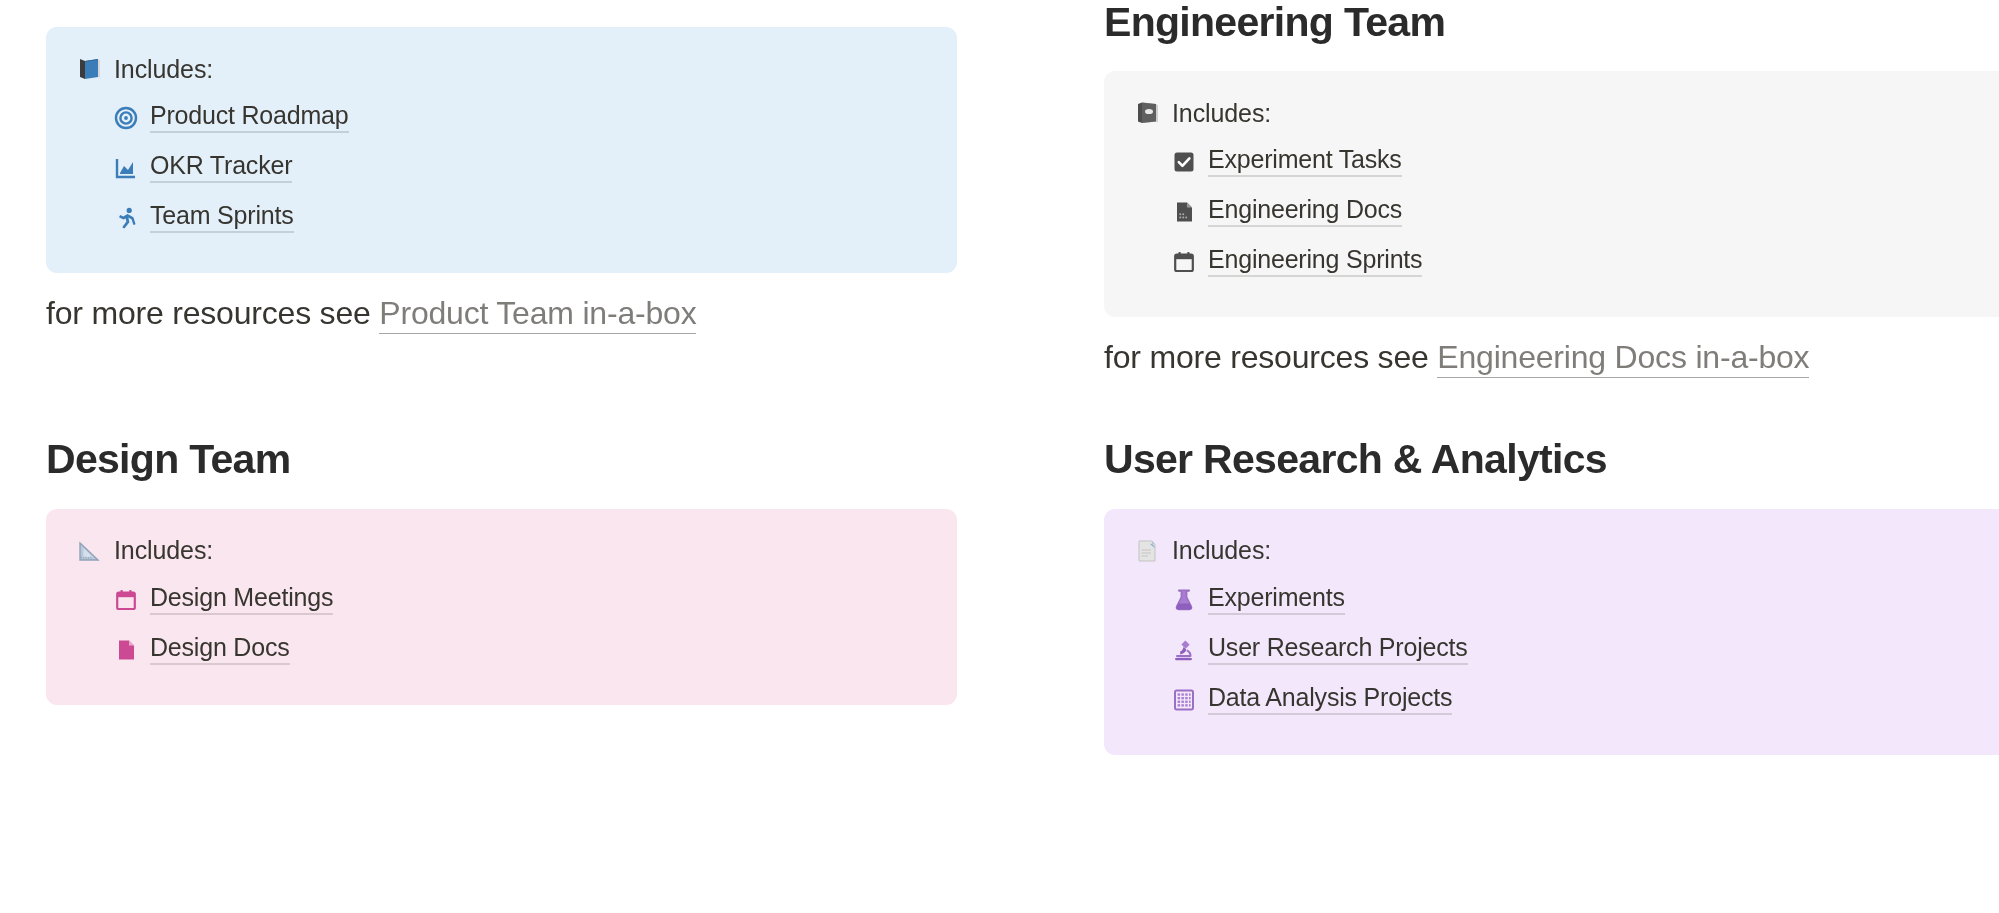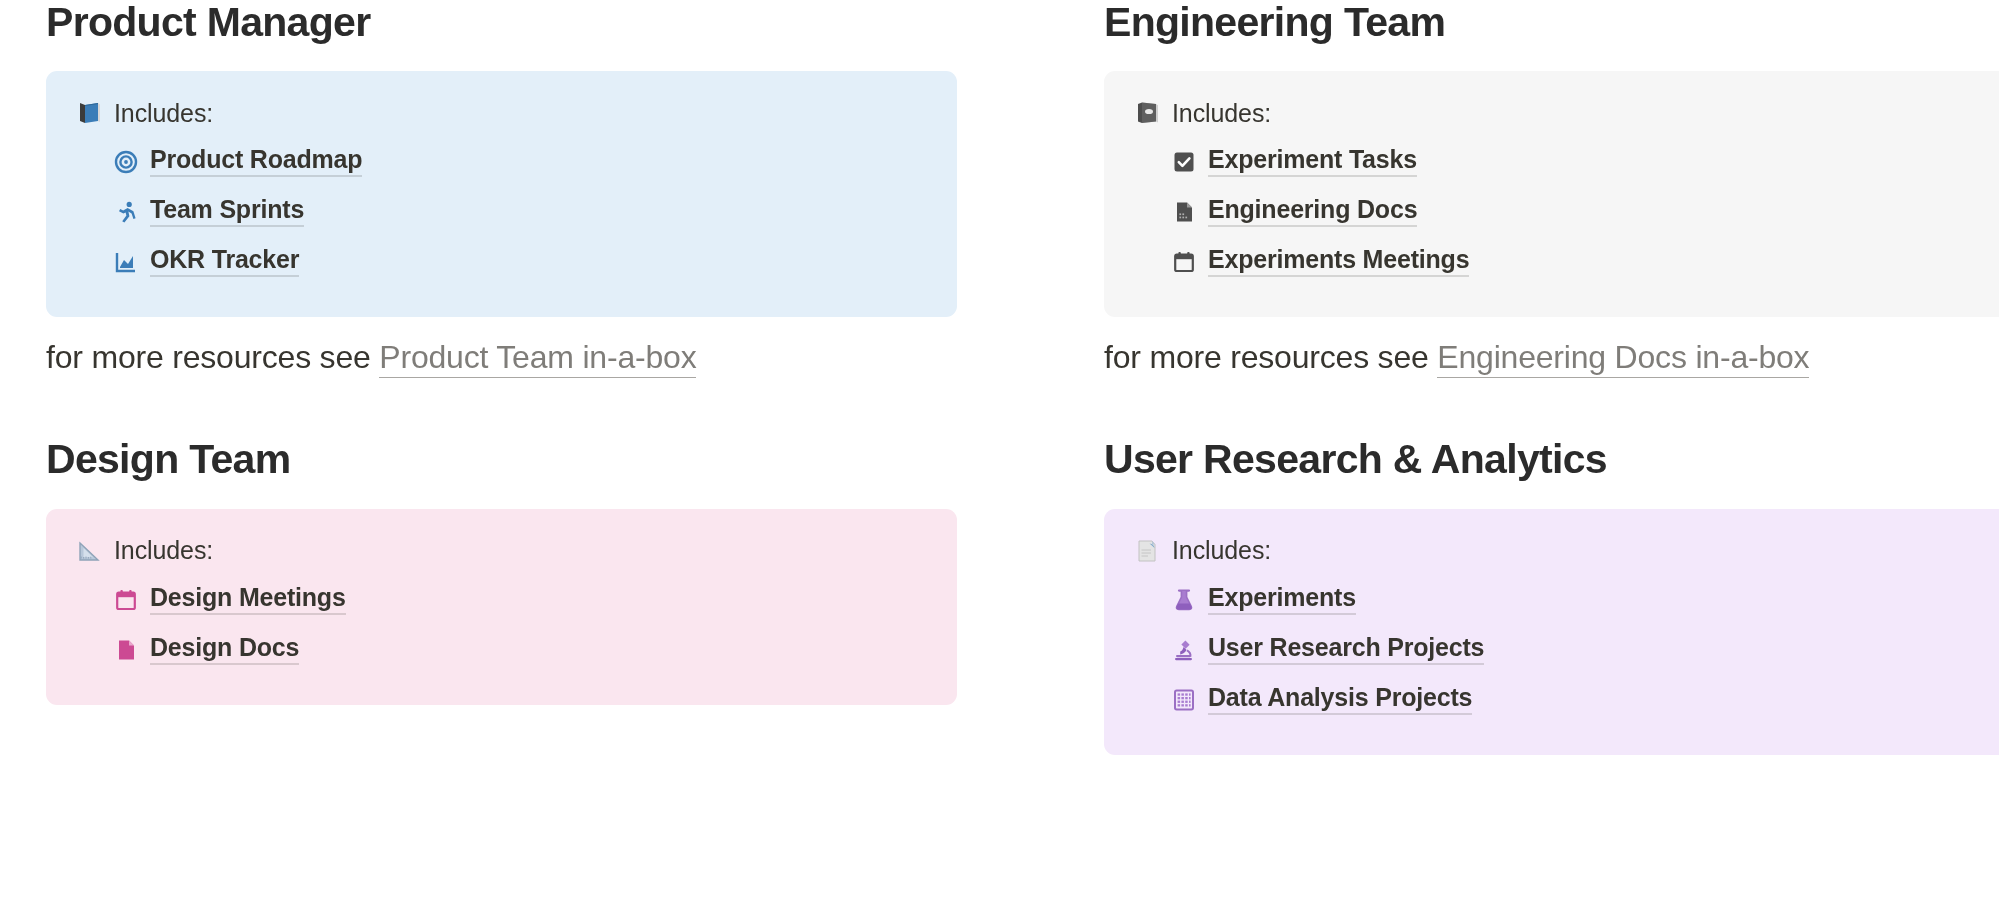--- a/index.html
+++ b/index.html
@@ -84,21 +84,20 @@
     list-style: none;
     margin-top: 7px;
     padding-left: 38px;
   }
 
   .item {
     display: flex;
     align-items: center;
     gap: 12px;
     height: 50px;
-    font-weight: bold;
   }
 
   .item-icon {
     width: 24px;
     height: 24px;
     flex: 0 0 24px;
     display: block;
   }
 
   .item-link {
@@ -132,21 +131,20 @@
 
   .row-gap { height: 62px; }
 </style>
 </head>
 <body>
 
 <div class="page">
   <div class="grid">
 
     <div class="section">
-      <h2 class="section-title">Product Manager</h2>
       <div class="card blue">
         <div class="includes-row">
           <span class="emoji-icon">
             <svg viewBox="0 0 26 26" width="26" height="26">
               <path d="M4 3 L9 5 L9 23 L4 21 Z" fill="#3c3c3c"></path>
               <path d="M9 5 L22 3 L22 21 L9 23 Z" fill="#3b7db8"></path>
               <path d="M22 3 L24 4.5 L24 22 L22 21 Z" fill="#d8d8d8"></path>
               <path d="M9 5 L22 3 L22 4 L9 6 Z" fill="#2f6797"></path>
             </svg>
           </span>
@@ -159,34 +157,34 @@
                 <circle cx="12" cy="12" r="10" fill="none" stroke="#3b7db8" stroke-width="2.4"></circle>
                 <circle cx="12" cy="12" r="5.6" fill="none" stroke="#3b7db8" stroke-width="2.4"></circle>
                 <circle cx="12" cy="12" r="1.9" fill="#3b7db8"></circle>
               </svg>
             </span>
             <a class="item-link">Product Roadmap</a>
           </li>
           <li class="item">
             <span class="item-icon">
               <svg viewBox="0 0 24 24" width="24" height="24">
+                <path d="M3 3 L3 21 L21 21" fill="none" stroke="#3b7db8" stroke-width="2.4"></path>
+                <path d="M6 17 L10 10 L14 14 L19 6 L19 18 L6 18 Z" fill="#3b7db8"></path>
+              </svg>
+            </span>
+            <a class="item-link">OKR Tracker</a>
+          </li>
+          <li class="item">
+            <span class="item-icon">
+              <svg viewBox="0 0 24 24" width="24" height="24">
                 <circle cx="15.2" cy="4.4" r="2.6" fill="#3b7db8"></circle>
                 <path d="M13.6 8 L9.2 10.4 L6.2 9 L5 11.3 L9.4 13.6 L11.6 12.4 L12.4 15.4 L8.2 21.2 L10.4 22.6 L15.4 16.2 L14.4 11.6 L17.6 13.4 L19.4 19 L21.6 18.2 L19.4 11.2 Z" fill="#3b7db8"></path>
               </svg>
             </span>
             <a class="item-link">Team Sprints</a>
-          </li>
-          <li class="item">
-            <span class="item-icon">
-              <svg viewBox="0 0 24 24" width="24" height="24">
-                <path d="M3 3 L3 21 L21 21" fill="none" stroke="#3b7db8" stroke-width="2.4"></path>
-                <path d="M6 17 L10 10 L14 14 L19 6 L19 18 L6 18 Z" fill="#3b7db8"></path>
-              </svg>
-            </span>
-            <a class="item-link">OKR Tracker</a>
           </li>
         </ul>
       </div>
       <div class="footnote">
         <span>for more resources see</span>
         <a class="footnote-link">Product Team in-a-box</a>
       </div>
     </div>
 
     <div class="col-spacer"></div>
@@ -234,21 +232,21 @@
           </li>
           <li class="item">
             <span class="item-icon">
               <svg viewBox="0 0 24 24" width="24" height="24">
                 <rect x="3.2" y="4.6" width="17.6" height="16.4" rx="1.6" fill="none" stroke="#4f4f4f" stroke-width="2.2"></rect>
                 <rect x="3.2" y="4.6" width="17.6" height="4.6" fill="#4f4f4f"></rect>
                 <rect x="6.4" y="2" width="2.4" height="4.6" rx="1" fill="#4f4f4f"></rect>
                 <rect x="15.2" y="2" width="2.4" height="4.6" rx="1" fill="#4f4f4f"></rect>
               </svg>
             </span>
-            <a class="item-link">Experiments Meetings</a>
+            <a class="item-link">Engineering Sprints</a>
           </li>
         </ul>
       </div>
       <div class="footnote">
         <span>for more resources see</span>
         <a class="footnote-link">Engineering Docs in-a-box</a>
       </div>
     </div>
 
     <div class="row-gap"></div>

